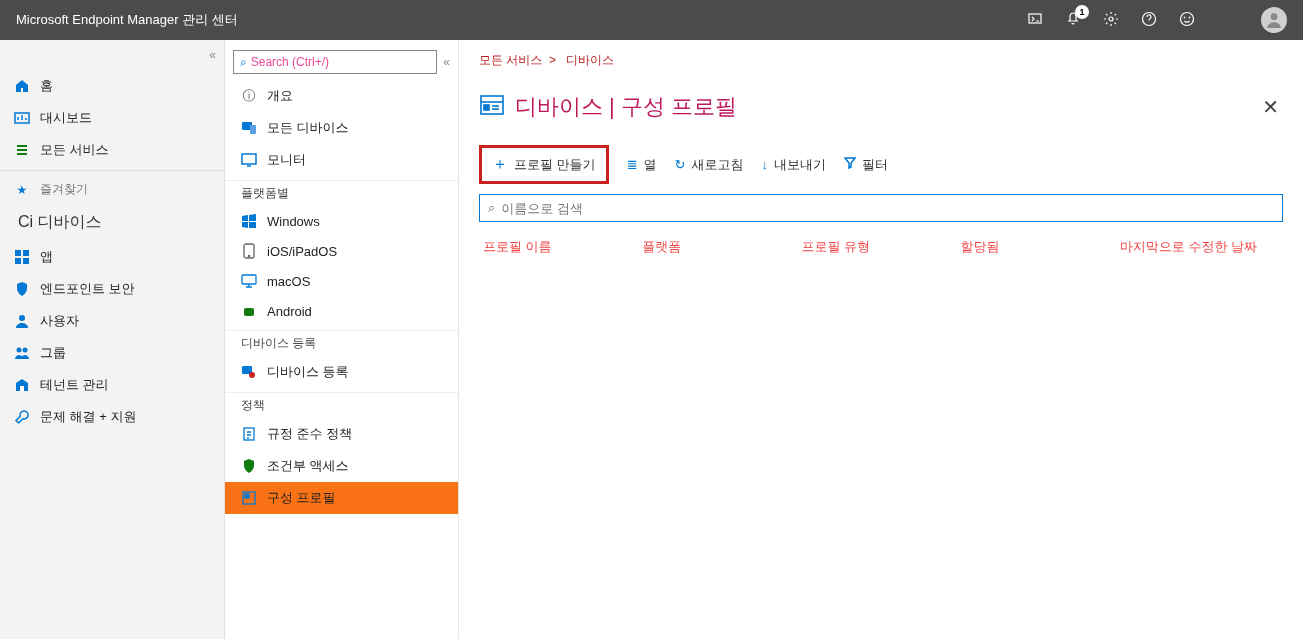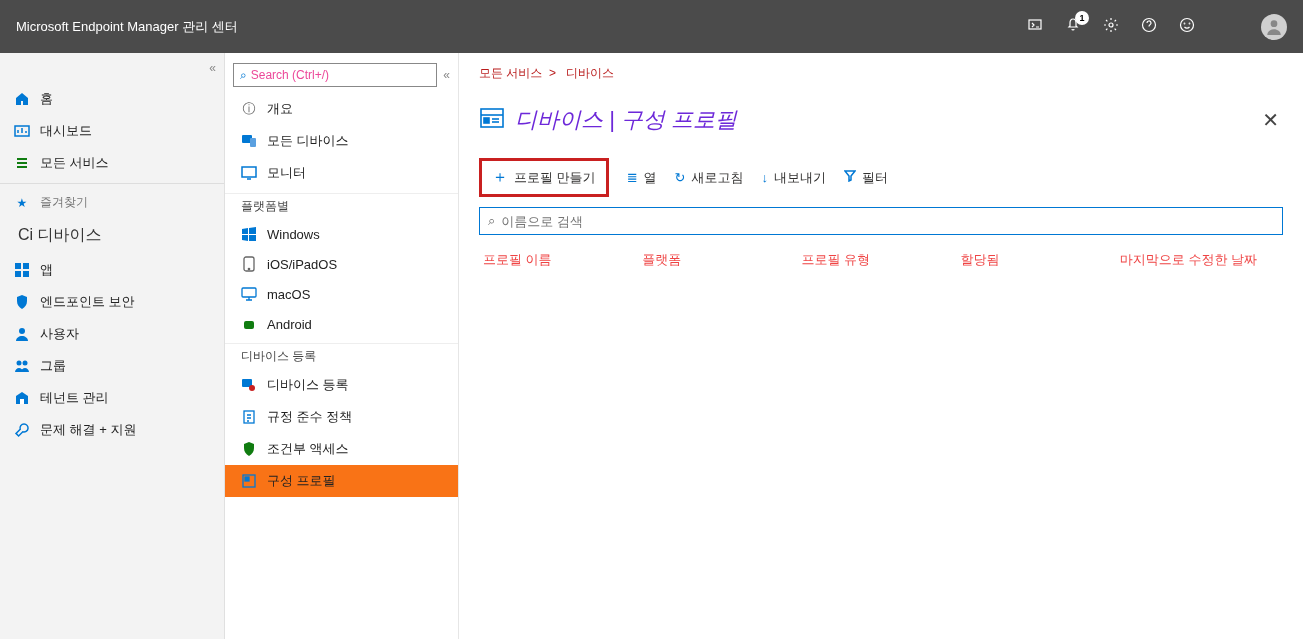--- a/index.html
+++ b/index.html
@@ -1,17 +1,17 @@
 <!DOCTYPE html>
 <html><head>
 <meta charset="utf-8">
 <style>
 * { box-sizing: border-box; margin: 0; padding: 0; font-family: "Segoe UI", Arial, sans-serif; }
 body { width: 1303px; height: 639px; overflow: hidden; background: #fff; }
-.topbar { height: 53px; background: #4b4b4b; color: #fff; display: flex; align-items: center; padding: 0 16px; font-size: 13px; }
+.topbar { height: 40px; background: #4b4b4b; color: #fff; display: flex; align-items: center; padding: 0 16px; font-size: 13px; }
 .topbar-title { flex: 1; }
 .topbar-icons { display: flex; align-items: center; gap: 22px; }
 .topbar-icon { position: relative; cursor: pointer; color: #fff; }
 .badge { position: absolute; top: -6px; right: -8px; background: #fff; color: #000; border-radius: 50%; width: 14px; height: 14px; font-size: 9px; display: flex; align-items: center; justify-content: center; font-weight: bold; }
 .avatar { width: 26px; height: 26px; border-radius: 50%; background: #d0d0d0; display: flex; align-items: center; justify-content: center; margin-left: 44px; }
 .avatar svg { fill: #888; }
 .layout { display: flex; height: 599px; }
 .sidebar { width: 225px; background: #f3f3f3; border-right: 1px solid #e0e0e0; position: relative; padding-top: 30px; font-size: 13px; }
 .collapse-chevron { position: absolute; top: 8px; right: 8px; color: #888; cursor: pointer; font-size: 12px; }
 .side-item { display: flex; align-items: center; padding: 7px 14px; cursor: pointer; gap: 10px; color: #222; }
@@ -24,21 +24,21 @@
 .search-box { flex: 1; border: 1px solid #888; padding: 4px 6px; display: flex; align-items: center; gap: 4px; font-size: 12px; color: #666; }
 .search-collapse { color: #888; cursor: pointer; font-size: 12px; }
 .sub-item { display: flex; align-items: center; padding: 7px 16px; cursor: pointer; gap: 10px; color: #222; }
 .sub-item.selected { background: #f97316; }
 .sub-group { padding: 4px 16px 4px; font-size: 12px; color: #444; border-top: 1px solid #eee; margin-top: 4px; }
 .sub-icon { width: 16px; height: 16px; display: flex; align-items: center; justify-content: center; }
 .main { flex: 1; padding: 12px 20px; overflow: hidden; }
 .breadcrumb { font-size: 12px; color: #b91c1c; margin-bottom: 22px; }
 .page-header { display: flex; align-items: center; justify-content: space-between; margin-bottom: 16px; }
 .page-title-wrap { display: flex; align-items: center; gap: 10px; }
-.page-title { font-size: 22px; font-weight: 400; color: #6d28d9; font-style: italic; }
+.page-title { font-size: 22px; font-weight: 400; color: #be185d; }
 .close-x { font-size: 20px; color: #444; cursor: pointer; padding: 4px; }
 .toolbar { display: flex; align-items: center; gap: 18px; font-size: 13px; padding: 6px 0 10px; }
 .tb-btn { display: flex; align-items: center; gap: 6px; cursor: pointer; color: #323130; }
 .tb-btn.highlight { border: 3px solid #c92020; padding: 6px 10px; }
 .filter-box { border: 1px solid #0078d4; padding: 5px 8px; display: flex; align-items: center; gap: 6px; font-size: 13px; color: #555; margin-bottom: 10px; }
 .filter-box input { border: none; outline: none; flex: 1; font-size: 13px; }
 .table-header { display: flex; font-size: 13px; color: #ef4444; padding: 6px 4px; }
 .th { flex: 1; }
 .icon-blue { color: #0078d4; }
 .icon-green { color: #107c10; }
@@ -244,20 +244,21 @@
     <div class="sub-group">디바이스 등록</div>
     <div class="sub-item">
       <span class="sub-icon icon-blue">
           <svg width="16" height="14" viewBox="0 0 16 14" fill="currentColor">
             <rect x="1" y="1" width="10" height="8" rx="1"></rect>
             <circle cx="11" cy="10" r="3" fill="#c92020"></circle>
           </svg>
         </span>
       <span>디바이스 등록</span>
     </div>
+    <div class="sub-group">정책</div>
     <div class="sub-item">
       <span class="sub-icon icon-blue">
           <svg width="14" height="16" viewBox="0 0 14 16" fill="none" stroke="currentColor" stroke-width="1.3">
             <rect x="2" y="2" width="10" height="12"></rect>
             <path d="M5 6h4M5 9h4M5 12h2"></path>
           </svg>
         </span>
       <span>규정 준수 정책</span>
     </div>
     <div class="sub-item">

